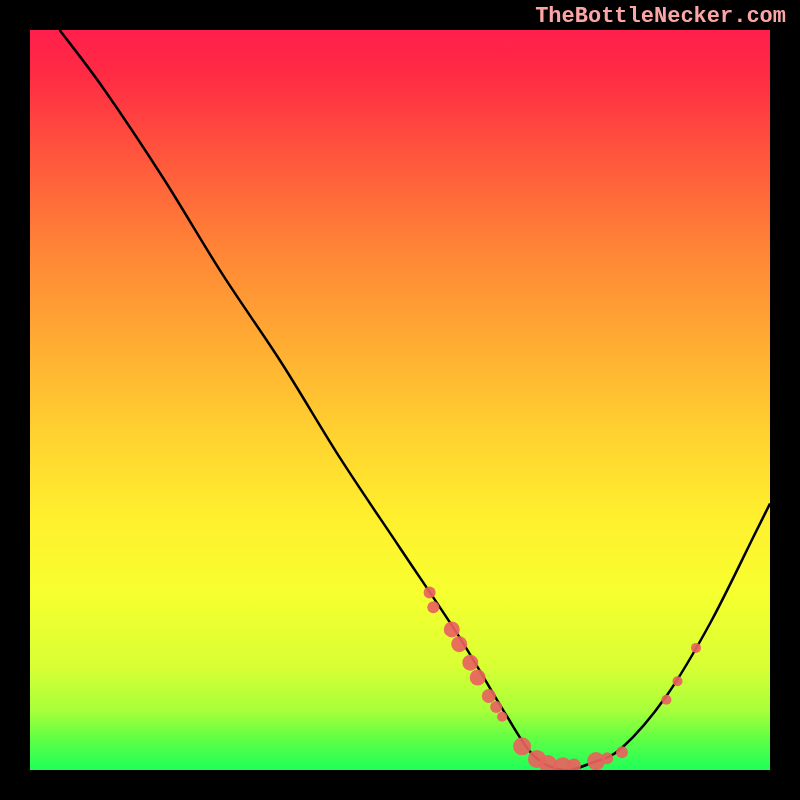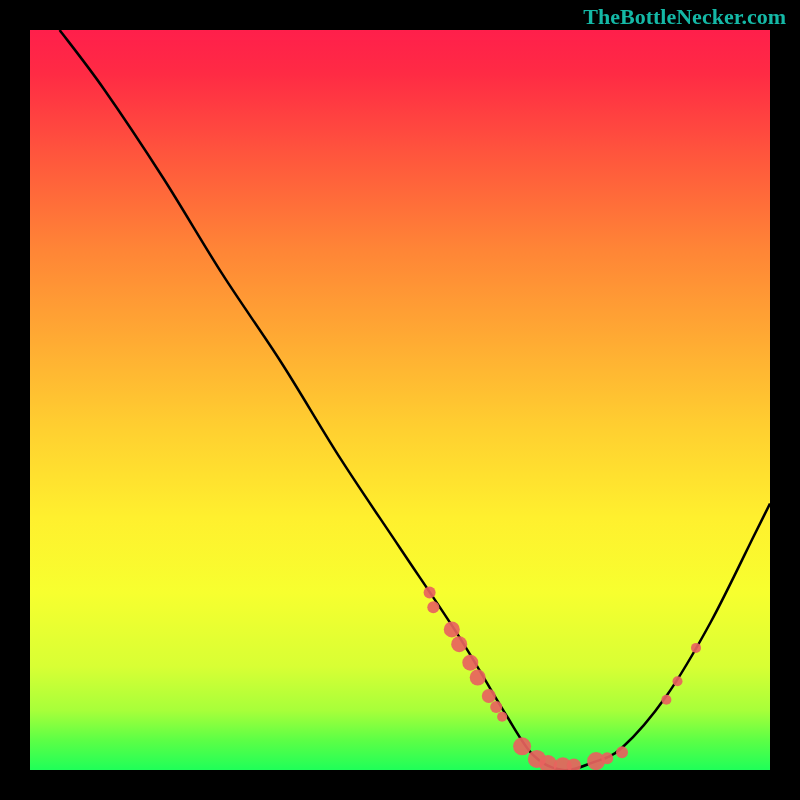--- a/index.html
+++ b/index.html
@@ -40,24 +40,24 @@
   .curve-layer {
     position: absolute;
     left: 0; top: 0;
     width: 100%; height: 100%;
     pointer-events: none;
   }
   .watermark {
     position: absolute;
     top: 4px;
     right: 14px;
-    font-family: Liberation Serif, serif;
+    font-family: Liberation Mono, monospace;
     font-size: 22px;
     font-weight: 600;
-    color: #14b8a6;
+    color: #fca5a5;
   }
 </style>
 </head>
 <body>
 
 <div class="stage">
   <div class="watermark">TheBottleNecker.com</div>
   <div class="plot-area">
     <div class="gradient-bg"></div>
     <svg class="curve-layer" id="curve-svg" viewBox="0 0 740 740" preserveAspectRatio="none">

